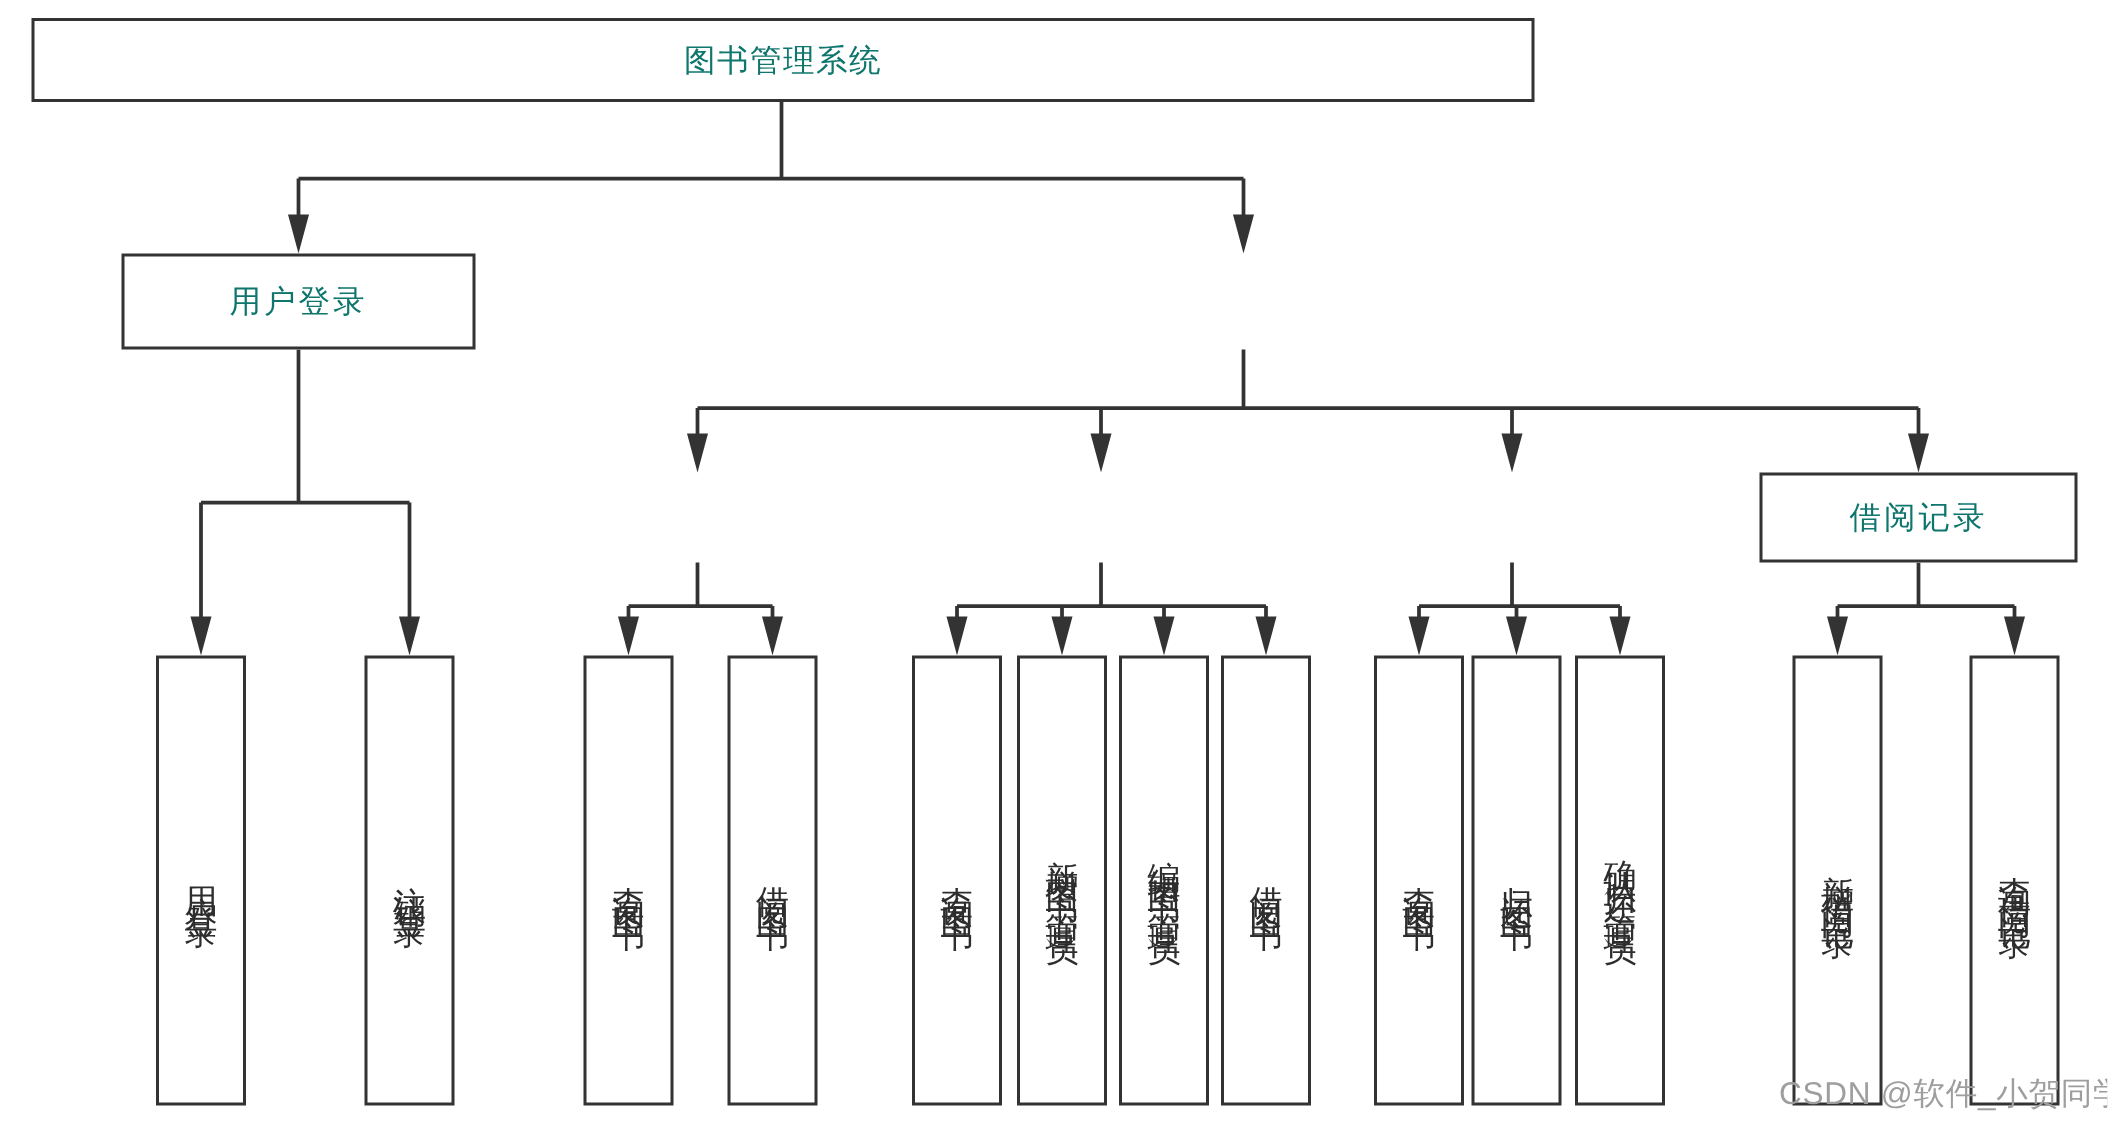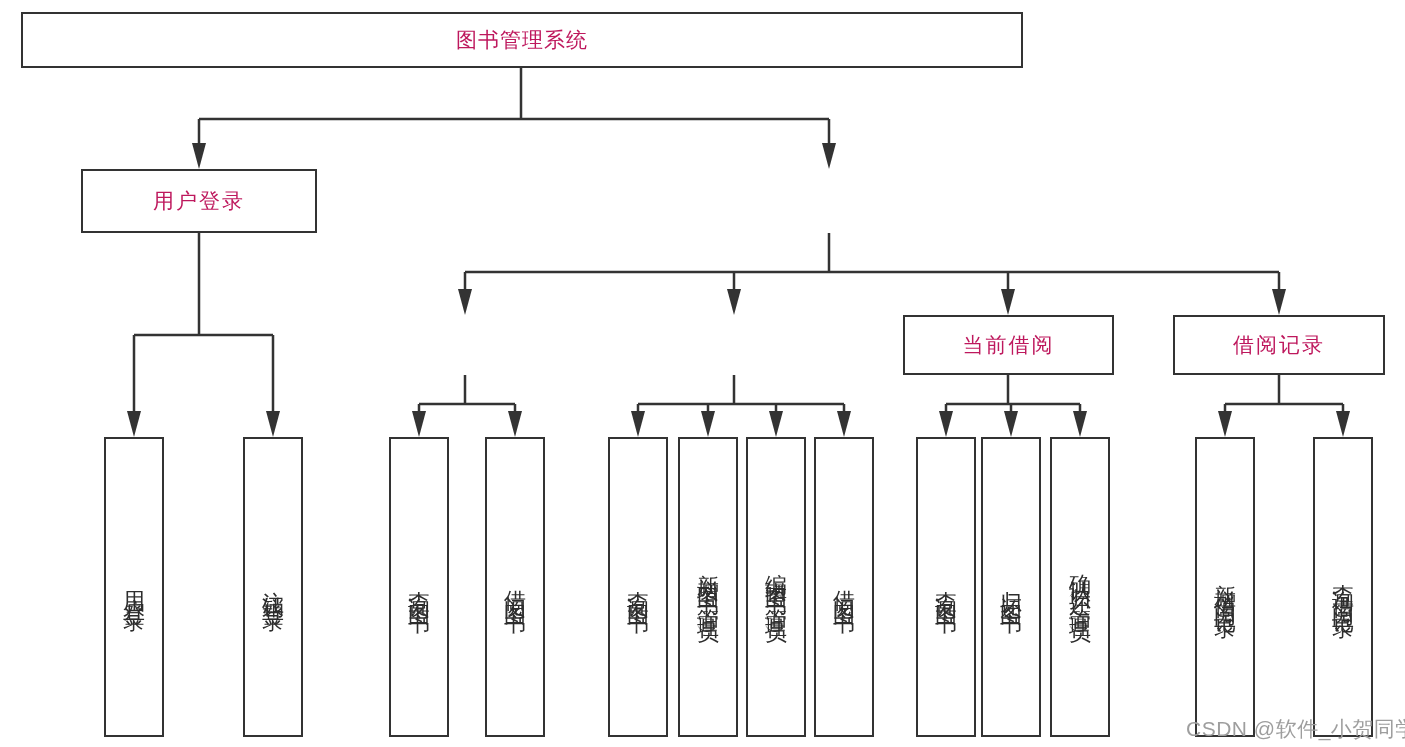--- a/index.html
+++ b/index.html
@@ -33,21 +33,21 @@
     position: absolute;
     background: #ffffff;
     border: 2.5px solid #333333;
     display: flex;
     align-items: center;
     justify-content: center;
   }
   .node .lbl {
     font-size: 21px;
     letter-spacing: 2px;
-    color: #be185d;
+    color: #0f766e;
     white-space: nowrap;
   }
   .node.root { border-width: 2px; }
   .node.root .lbl { letter-spacing: 1px; }
   .leaf {
     position: absolute;
     top: 437px;
     width: 60px;
     height: 300px;
     background: #ffffff;
@@ -124,23 +124,20 @@
   </svg>
 
   <div class="node root" style="left:21px; top:12px; width:1002px; height:56px">
     <span class="lbl">图书管理系统</span>
   </div>
 
   <div class="node" style="left:81px; top:169px; width:236px; height:64px">
     <span class="lbl">用户登录</span>
   </div>
 
-  <div class="node" style="left:903px; top:315px; width:211px; height:60px">
-    <span class="lbl">当前借阅</span>
-  </div>
   <div class="node" style="left:1173px; top:315px; width:212px; height:60px">
     <span class="lbl">借阅记录</span>
   </div>
 
   <div class="leaf" style="left:104px">
     <span class="vlbl">用户登录</span>
   </div>
   <div class="leaf" style="left:243px">
     <span class="vlbl">注销登录</span>
   </div>

